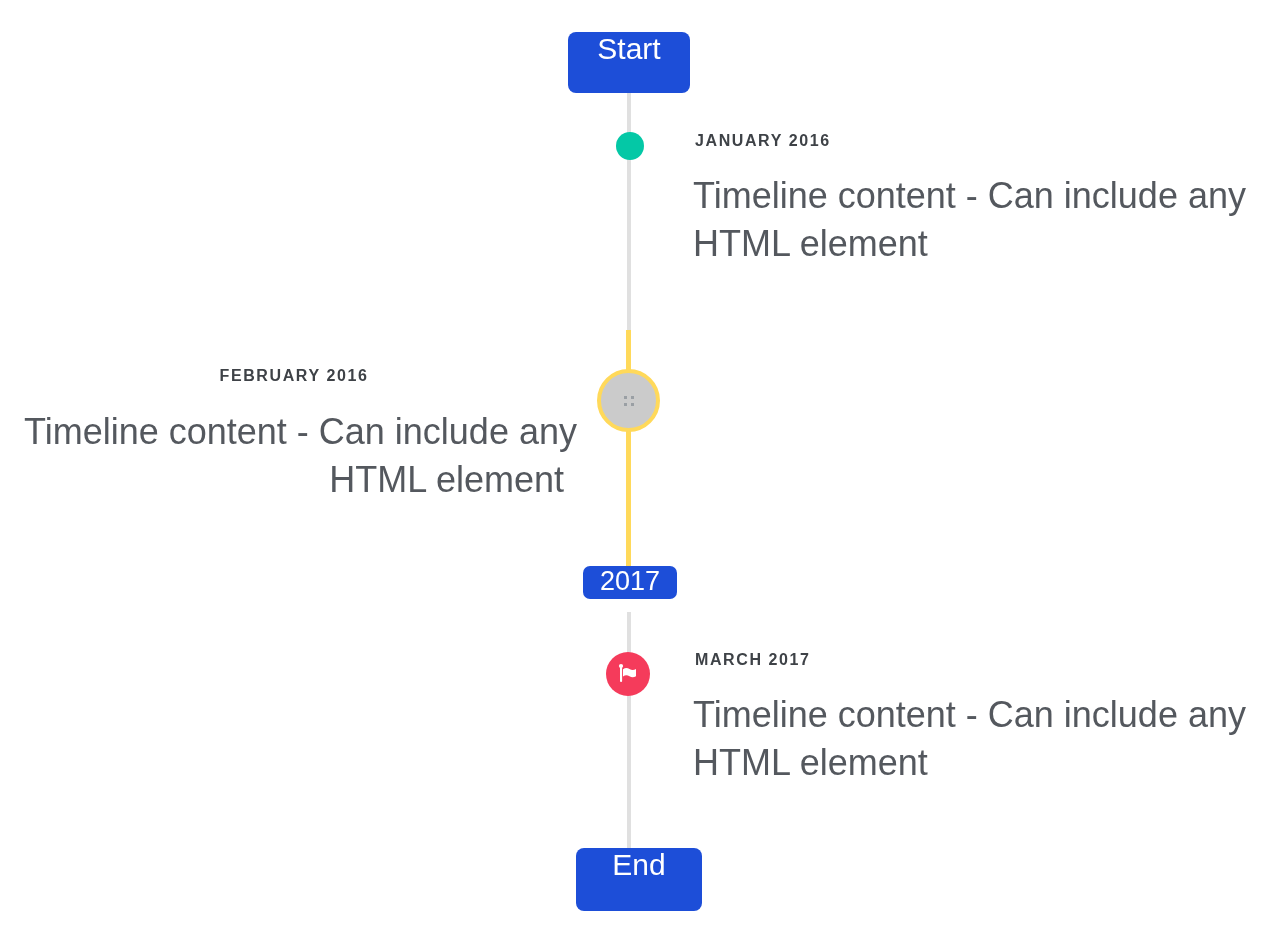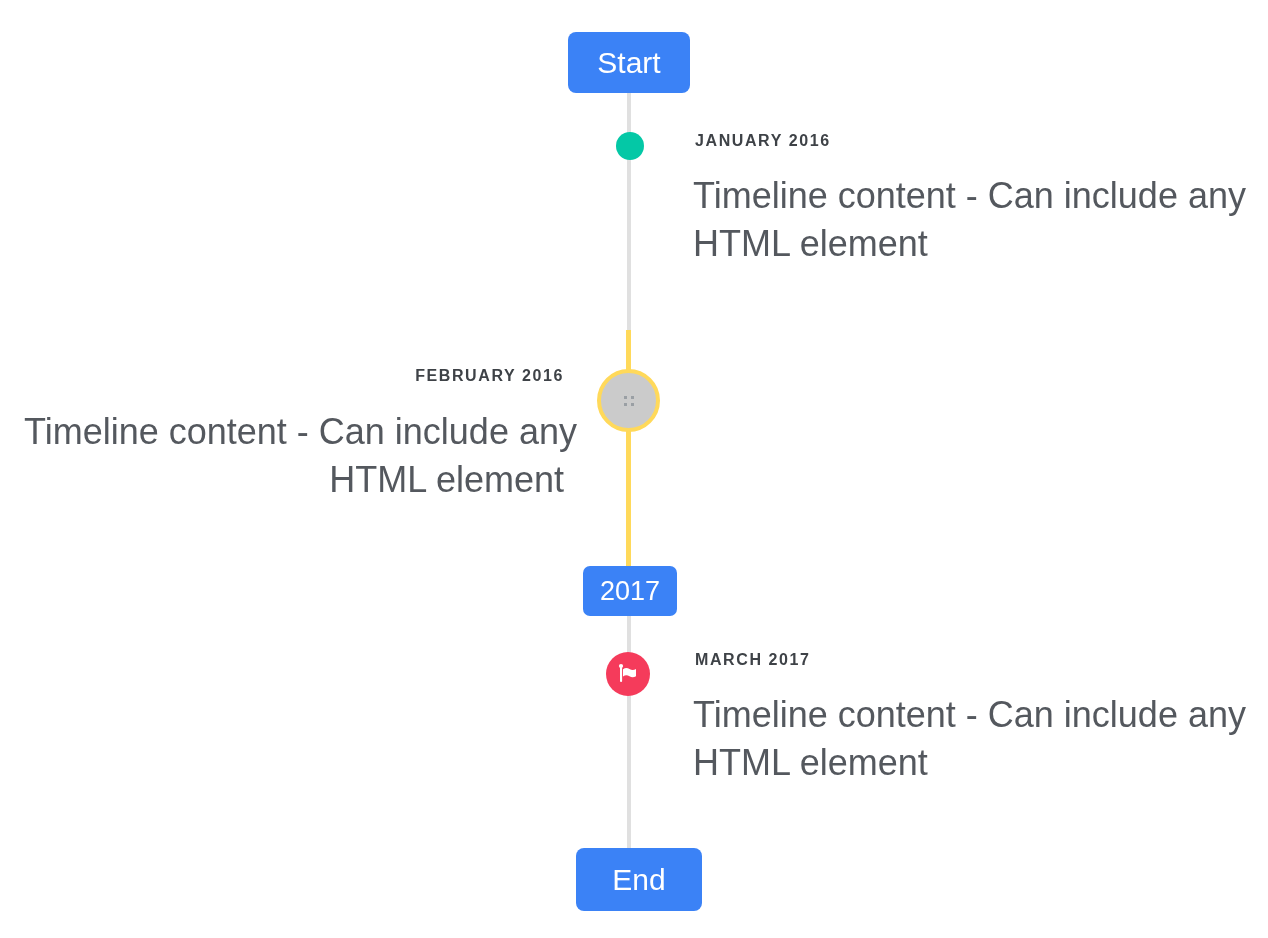--- a/index.html
+++ b/index.html
@@ -12,28 +12,28 @@
   }
   
   .seg{position:absolute;left:627px;width:4px;background:#e0e0e0;z-index:1;}
   .seg-top{top:93px;height:237px;}
   .seg-active{left:626px;width:5px;top:330px;height:237px;background:#ffd95a;}
   .seg-bottom{top:612px;height:237px;}
 
   
   .flag-chip{
     position:absolute;z-index:3;
-    background:#3b82f6;color:#ffffff;
+    background:#1d4ed8;color:#ffffff;
     border-radius:8px;
-    display:flex;align-items:center;justify-content:center;
+    display:flex;justify-content:center;
     box-sizing:border-box;
   }
   .flag-start{left:568px;top:32px;width:122px;height:61px;font-size:30px;}
   .flag-end{left:576px;top:848px;width:126px;height:63px;font-size:30px;}
-  .flag-year{left:583px;top:566px;width:94px;height:50px;font-size:27px;border-radius:7px;}
+  .flag-year{left:583px;top:566px;width:94px;height:33px;font-size:27px;border-radius:7px;}
 
   
   .marker{position:absolute;z-index:2;border-radius:50%;}
   .marker-dot{left:616px;top:132px;width:28px;height:28px;background:#04c8a6;}
   .marker-image{
     left:597px;top:369px;width:63px;height:63px;
     background:#cbcbcb;border:4px solid #ffd95a;box-sizing:border-box;
     display:flex;align-items:center;justify-content:center;
   }
   .broken-img{
@@ -54,21 +54,21 @@
     color:#3e4247;white-space:nowrap;
   }
   .entry-content{
     position:absolute;z-index:2;
     font-size:36px;line-height:48px;font-weight:400;
     color:#54585e;
   }
   .entry-content div{white-space:nowrap;}
   .t-jan-title{left:695px;top:132px;}
   .t-jan-content{left:693px;top:172px;}
-  .t-feb-title{left:24px;top:367px;width:540px;text-align:right;}
+  .t-feb-title{left:24px;top:367px;width:540px;text-align:center;}
   .t-feb-content{left:24px;top:408px;width:540px;text-align:right;}
   .t-mar-title{left:695px;top:651px;}
   .t-mar-content{left:693px;top:691px;}
 </style>
 </head>
 <body>
 
 <div class="stage">
 
   <div class="seg seg-top"></div>

